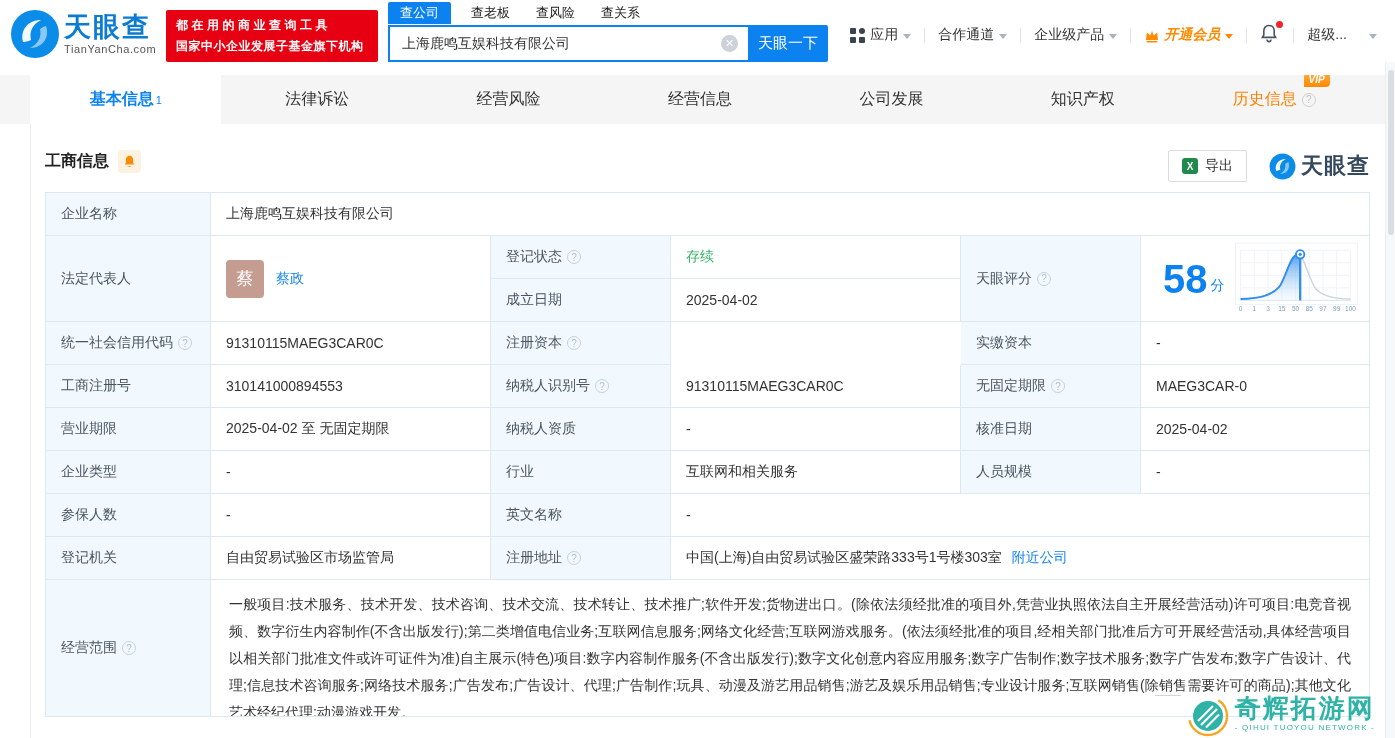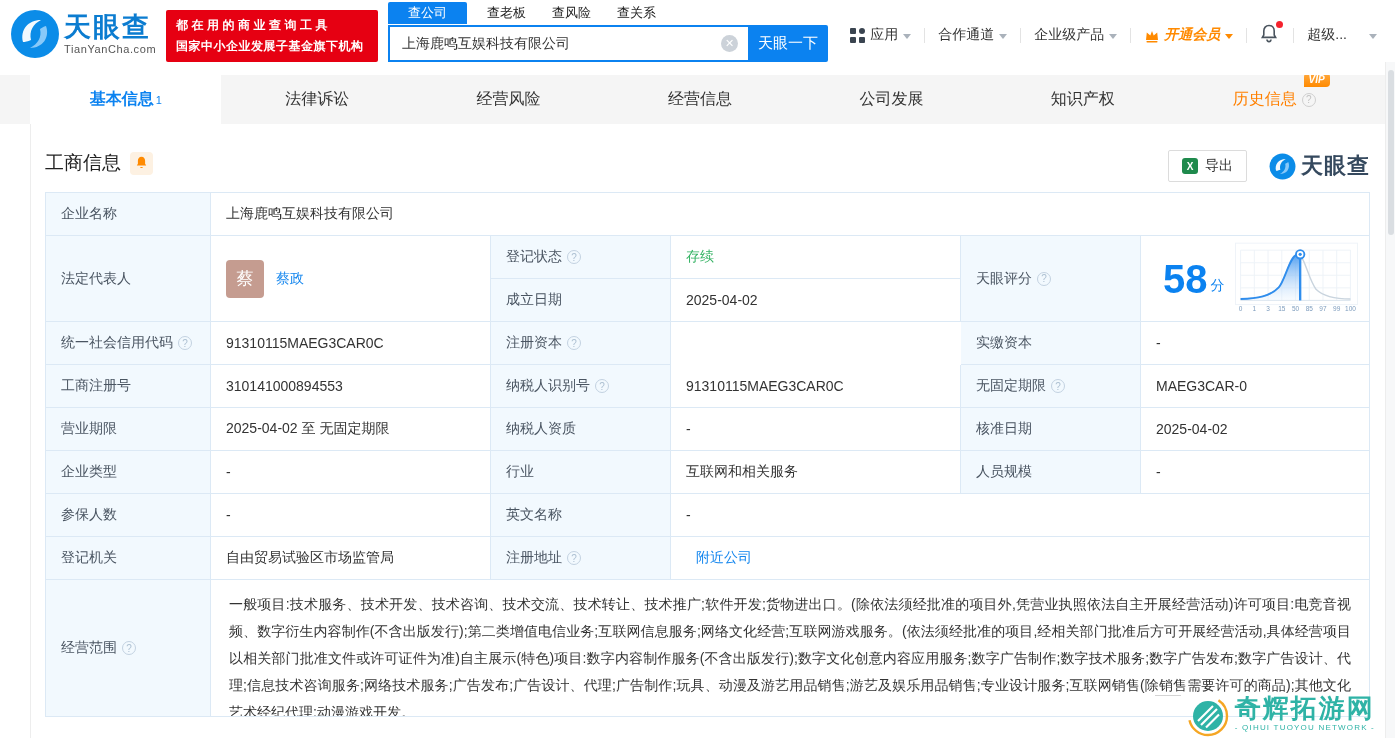--- a/index.html
+++ b/index.html
@@ -15,21 +15,21 @@
   .logo-txt { margin-left:4px; }
   .logo-cn { font-size:27px; font-weight:bold; color:#0b7cd0; letter-spacing:2px; line-height:28px; }
   .logo-en { font-size:11px; color:#555; letter-spacing:.6px; margin-top:2px; }
   .promo { position:absolute; left:166px; top:10px; width:212px; height:52px; background:#e60012; border-radius:2px;
            color:#fff; font-size:12px; font-weight:bold; display:flex; flex-direction:column; justify-content:center; padding-left:10px; }
   .promo .l1 { letter-spacing:3.5px; margin-bottom:4px; }
   .promo .l2 { letter-spacing:.5px; }
   .search-wrap { position:absolute; left:388px; top:2px; }
   .search-tabs { display:flex; align-items:flex-end; height:22px; }
   .search-tab { font-size:13px; color:#222; margin-right:26px; padding:2px 0; cursor:pointer; }
-  .search-tab.active { background:#0b82f0; color:#fff; padding:2px 20px; border-radius:2px 2px 0 0; margin-right:20px; }
+  .search-tab.active { background:#0b82f0; color:#fff; padding:2px 12px; border-radius:2px 2px 0 0; margin-right:20px; }
   .search-box { display:flex; margin-top:1px; }
   .input-hold { position:relative; }
   .search-input { width:360px; height:37px; border:2px solid #0b82f0; border-right:none; outline:none;
                   font-size:14px; color:#333; padding:0 34px 0 12px; font-family:inherit; }
   .clear-ic { position:absolute; right:10px; top:10px; width:17px; height:17px; border-radius:50%; background:#ccd2d9;
               color:#fff; font-size:11px; line-height:17px; text-align:center; cursor:pointer; }
   .search-btn { width:80px; height:37px; background:#0b82f0; color:#fff; border:none; font-size:15px;
                 cursor:pointer; font-family:inherit; border-radius:0 2px 2px 0; }
   .top-menu { position:absolute; right:18px; top:24px; display:flex; align-items:center; }
   .tm-item { display:flex; align-items:center; font-size:14px; color:#333; cursor:pointer; white-space:nowrap; }
@@ -52,21 +52,21 @@
   .ntab-inner { position:relative; display:inline-flex; align-items:center; }
   .vip-badge { position:absolute; top:-16px; right:-14px; background:linear-gradient(180deg,#ffa940,#ff8a00);
                color:#fff; font-size:10px; font-style:italic; font-weight:bold; padding:1px 5px 2px 5px;
                border-radius:4px 4px 4px 0;text-align:center; }
   .q { display:inline-flex; align-items:center; justify-content:center; width:14px; height:14px; border-radius:50%;
        border:1px solid #c3d2e1; color:#adc0d2; font-size:10px; margin-left:5px; cursor:pointer; flex:none; }
   .q.gray { border-color:#cfcfcf; color:#c2c2c2; }
   
   .sec-head { position:absolute; top:150px; left:45px; right:25px; height:34px; }
   .sec-title { display:inline-flex; align-items:center; }
-  .sec-title .t { font-size:19px; font-weight:normal; color:#222; }
+  .sec-title .t { font-size:16px; font-weight:bold; color:#222; }
   .bell-badge { width:23px; height:23px; background:#fdf1e2; border-radius:4px; margin-left:9px;
                 display:inline-flex; align-items:center; justify-content:center; cursor:pointer; }
   .sec-right { position:absolute; right:0; top:0; display:flex; align-items:center; }
   .export-btn { height:32px; border:1px solid #dcdcdc; border-radius:2px; background:#fff; display:flex;
                 align-items:center; padding:0 13px; cursor:pointer; }
   .excel-ic { width:16px; height:16px; background:#1f8a4c; border-radius:3px; color:#fff; font-size:10px;
               font-weight:bold; display:flex; align-items:center; justify-content:center; }
   .export-btn .et { font-size:14px; color:#333; margin-left:7px; }
   .brand { display:flex; align-items:center; margin-left:22px; }
   .brand .b-cn { font-size:22px; font-weight:bold; color:#35495e; margin-left:5px; letter-spacing:1px; }
@@ -350,20 +350,21 @@
   <div class="cell lbl" style="grid-area:8/3/9/4;">英文名称</div>
   <div class="cell val" style="grid-area:8/4/9/7;">-</div>
 
   <div class="cell lbl" style="grid-area:9/1/10/2;">登记机关</div>
   <div class="cell val" style="grid-area:9/2/10/3;">自由贸易试验区市场监管局</div>
   <div class="cell lbl" style="grid-area:9/3/10/4;">
     <span>注册地址</span>
       <span class="q">?</span>
   </div>
   <div class="cell val" style="grid-area:9/4/10/7;">
+    <span>中国(上海)自由贸易试验区盛荣路333号1号楼303室</span>
     <a class="link addr-link">附近公司</a>
   </div>
 
   <div class="cell lbl" style="grid-area:10/1/11/2;">
     <span>经营范围</span>
       <span class="q">?</span>
   </div>
   <div class="cell val scope-cell" style="grid-area:10/2/11/7;">一般项目:技术服务、技术开发、技术咨询、技术交流、技术转让、技术推广;软件开发;货物进出口。(除依法须经批准的项目外,凭营业执照依法自主开展经营活动)许可项目:电竞音视频、数字衍生内容制作(不含出版发行);第二类增值电信业务;互联网信息服务;网络文化经营;互联网游戏服务。(依法须经批准的项目,经相关部门批准后方可开展经营活动,具体经营项目以相关部门批准文件或许可证件为准)自主展示(特色)项目:数字内容制作服务(不含出版发行);数字文化创意内容应用服务;数字广告制作;数字技术服务;数字广告发布;数字广告设计、代理;信息技术咨询服务;网络技术服务;广告发布;广告设计、代理;广告制作;玩具、动漫及游艺用品销售;游艺及娱乐用品销售;专业设计服务;互联网销售(除销售需要许可的商品);其他文化艺术经纪代理;动漫游戏开发。</div>
 </div>
 

